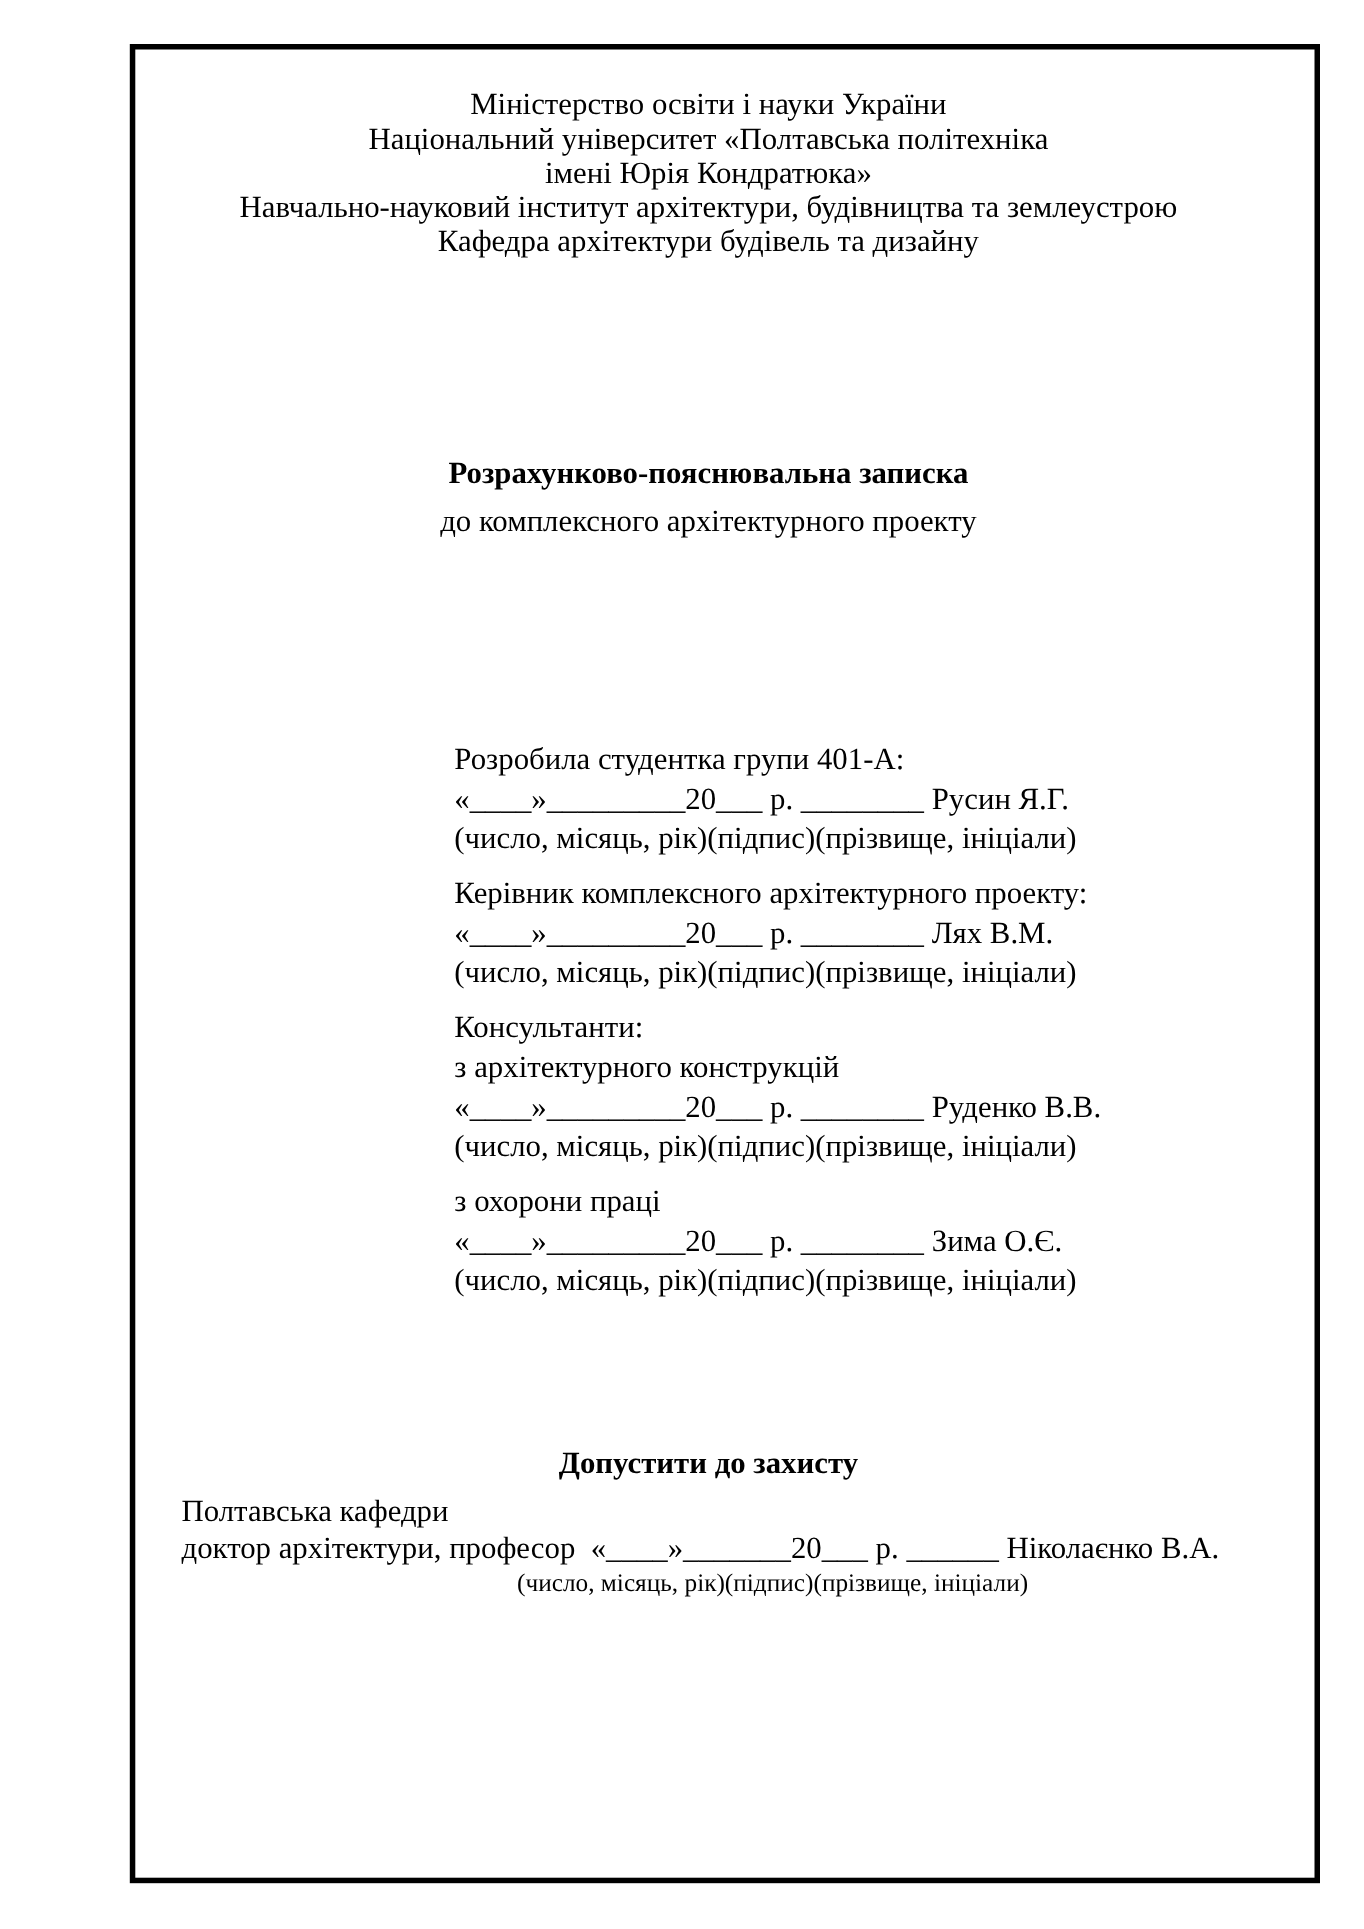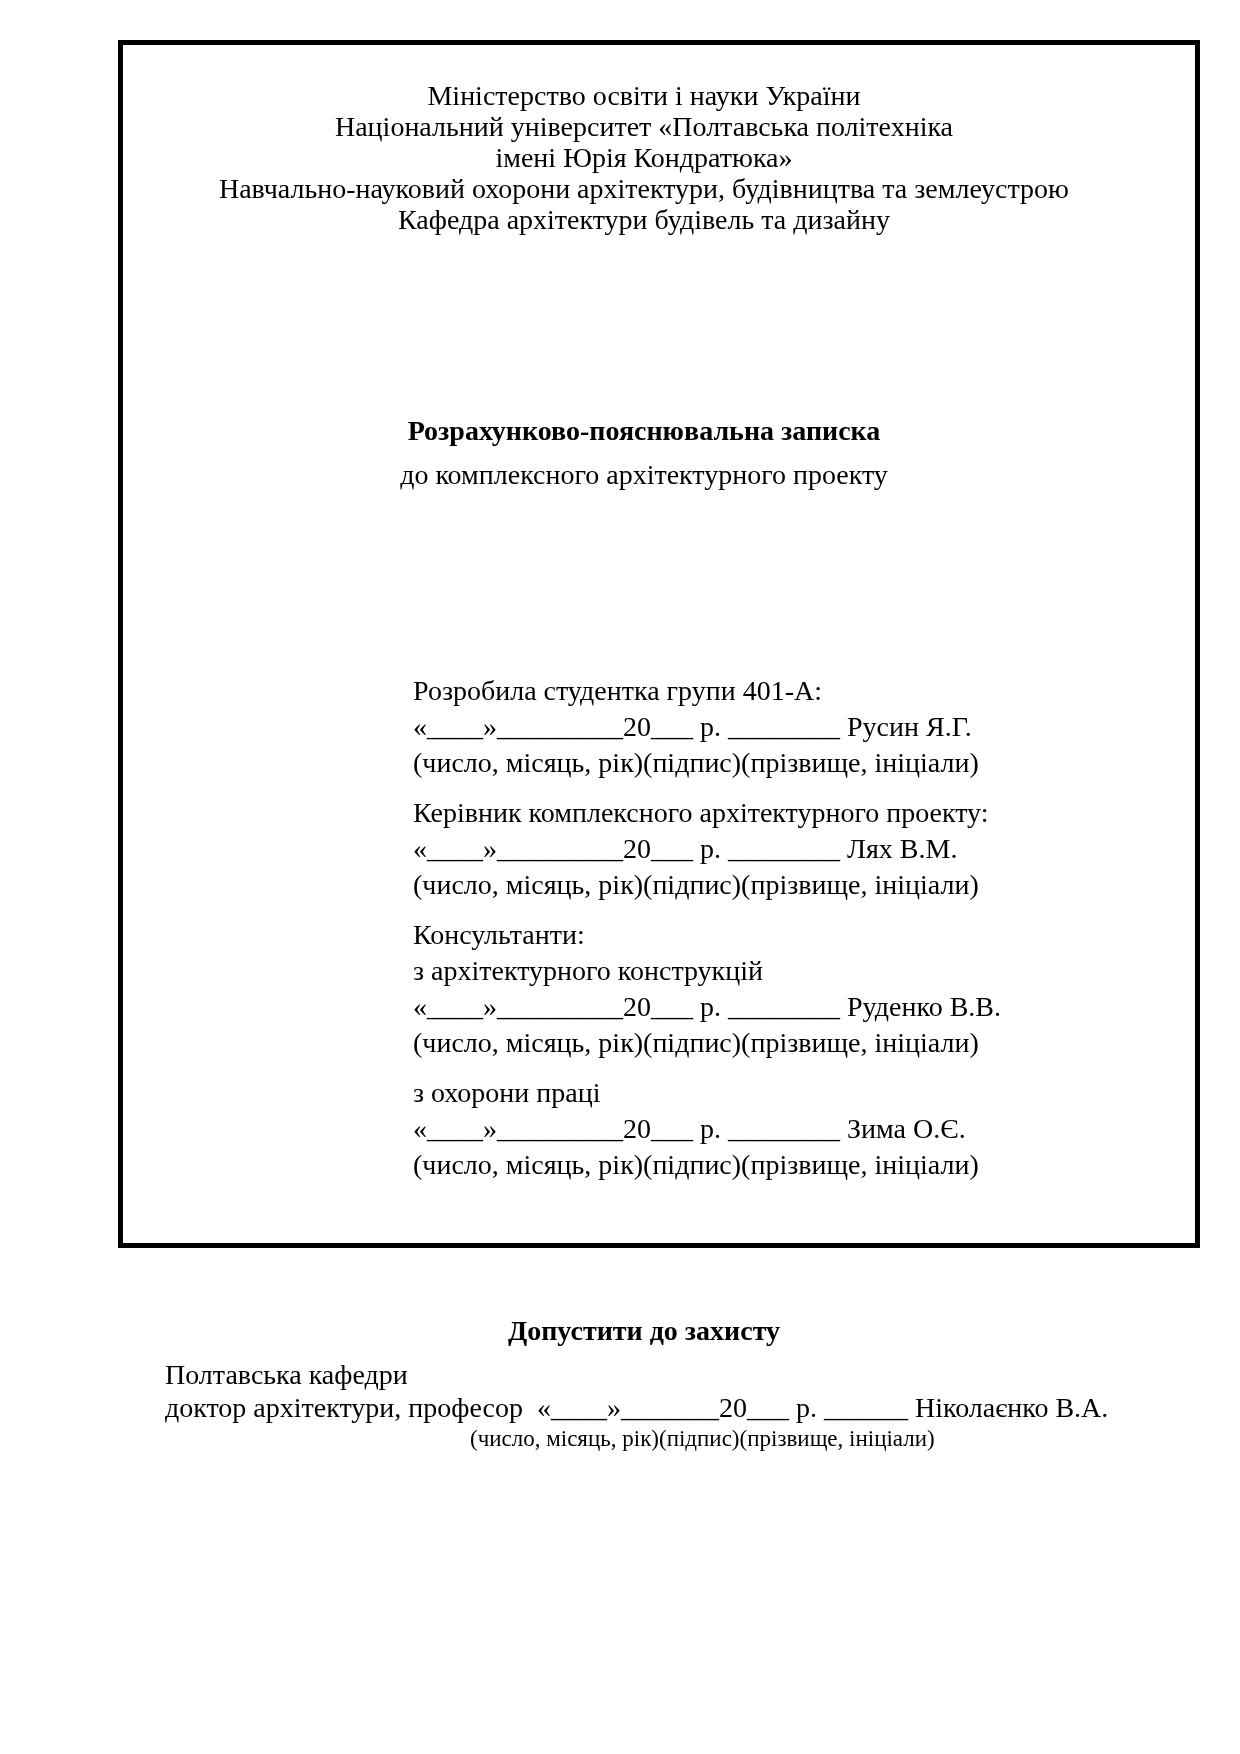--- a/index.html
+++ b/index.html
@@ -14,21 +14,21 @@
     background: #ffffff;
     color: #000000;
     font-family: "Liberation Serif", "DejaVu Serif", serif;
     overflow: hidden;
   }
   .frame {
     position: absolute;
     left: 118px;
     top: 40px;
     width: 1082px;
-    height: 1208px;
+    height: 1672px;
     border: 5px solid #000000;
     box-sizing: border-box;
   }
   
   .cline {
     position: absolute;
     left: 0;
     right: 0;
     padding-right: 30px;
     text-align: center;
@@ -90,21 +90,21 @@
 </head>
 <body>
 
 <div class="page">
   <div class="frame">
 
     <div class="cline header" style="top:35px">
       <div>Міністерство освіти і науки України</div>
       <div>Національний університет «Полтавська політехніка</div>
       <div>імені Юрія Кондратюка»</div>
-      <div>Навчально-науковий охорони архітектури, будівництва та землеустрою</div>
+      <div>Навчально-науковий інститут архітектури, будівництва та землеустрою</div>
       <div>Кафедра архітектури будівель та дизайну</div>
     </div>
 
 
     <div class="cline subtitle" style="top:414px">до комплексного архітектурного проекту</div>
 
     <div class="cline subtitle-bold" style="top:370px">Розрахунково-пояснювальна записка</div>
 
 
     <div class="sigs">

